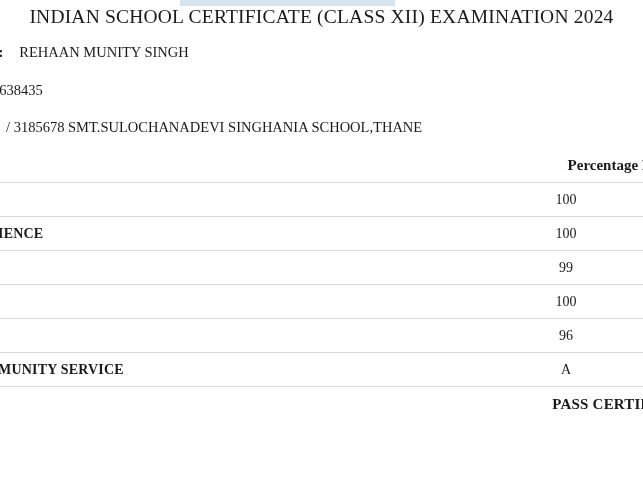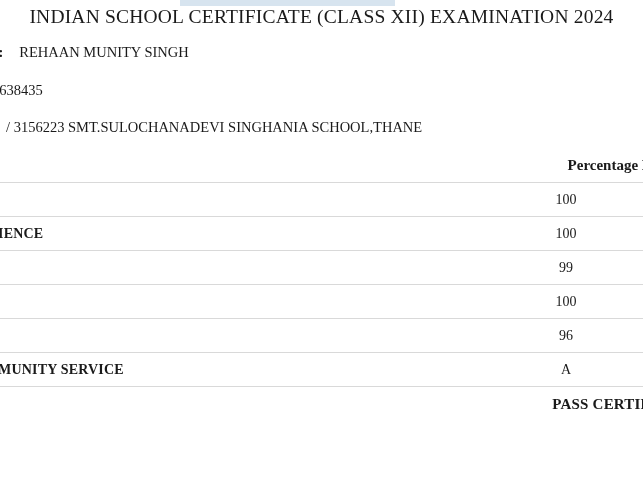--- a/index.html
+++ b/index.html
@@ -115,21 +115,21 @@
 
   <div class="field row-name">
     <span class="lbl">e:</span><span class="val">REHAAN MUNITY SINGH</span>
   </div>
 
   <div class="field row-index">
     <span class="val">7638435</span>
   </div>
 
   <div class="field row-school">
-    <span class="val">/ 3156223   SMT.SULOCHANADEVI SINGHANIA SCHOOL,THANE</span>
+    <span class="val">/ 3185678   SMT.SULOCHANADEVI SINGHANIA SCHOOL,THANE</span>
   </div>
 
   <table class="table">
     <tbody>
       <tr class="head">
         <td class="col-sub"></td>
         <td class="col-marks">Percentage M</td>
       </tr>
       <tr>
         <td class="col-sub"></td>

